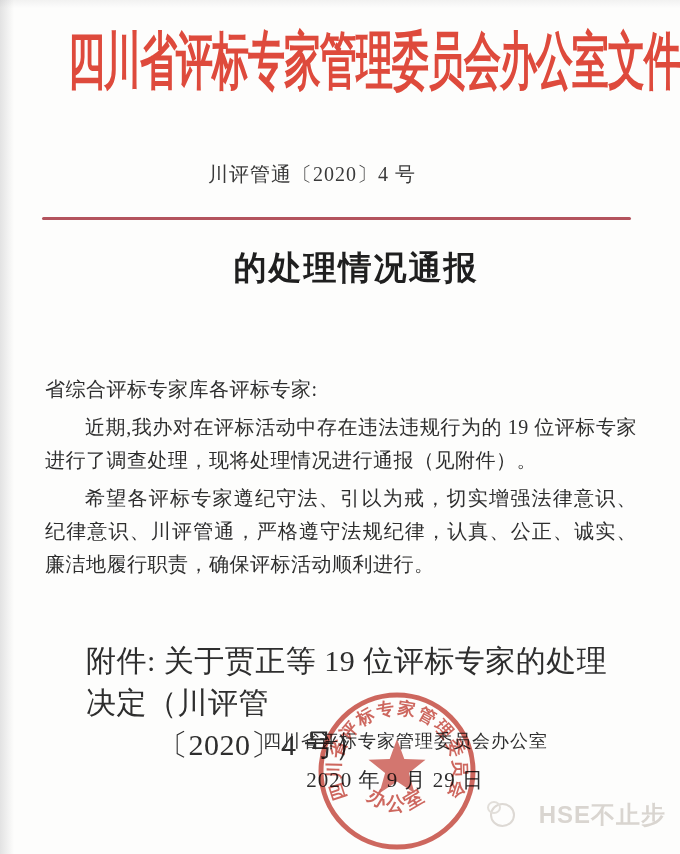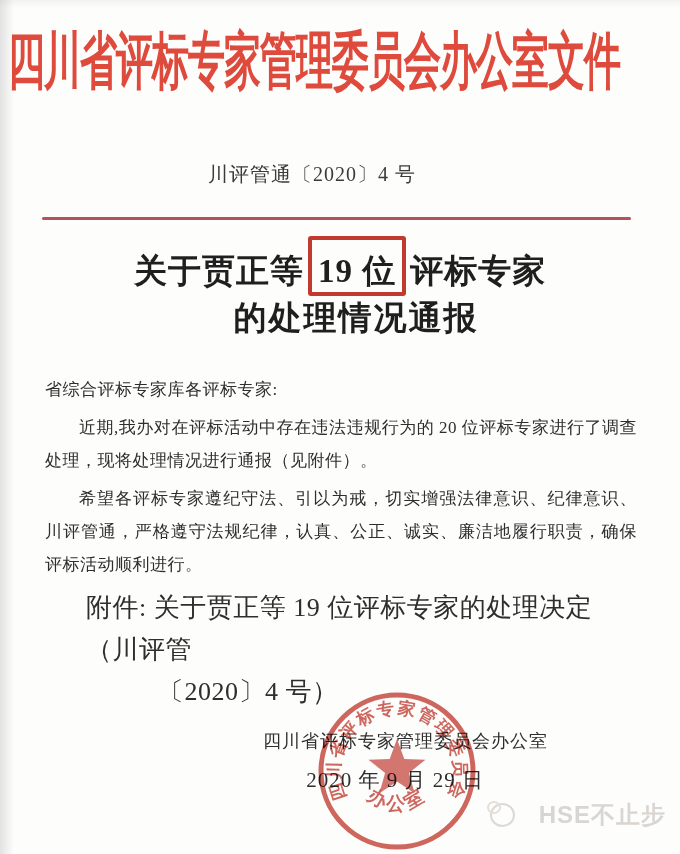--- a/index.html
+++ b/index.html
@@ -13,21 +13,21 @@
     position:absolute;left:0;top:0;bottom:0;width:14px;
     background:linear-gradient(to right, rgba(120,120,125,.20), rgba(120,120,125,0));
     pointer-events:none;
   }
   .scan-edge-top{
     position:absolute;left:0;top:0;right:0;height:8px;
     background:linear-gradient(to bottom, rgba(140,140,145,.10), rgba(140,140,145,0));
     pointer-events:none;
   }
   
-  .header{position:absolute;top:20px;left:8px;right:0;text-align:left;}
+  .header{position:absolute;top:20px;left:8px;right:0;text-align:right;}
   .header .stretch{
     display:inline-block;
     font-size:37px;font-weight:bold;letter-spacing:-1px;
     color:#de4a3c;
     transform:scaleY(1.68);transform-origin:top center;
     white-space:nowrap;
   }
   .doc-number{
     position:absolute;top:161px;left:0;right:0;text-align:center;
     font-size:20px;letter-spacing:1px;color:#3a3a3a;
@@ -42,28 +42,28 @@
     font-weight:bold;color:#1f1f1f;margin:0;}
   .title .t-line1{display:block;font-size:33px;line-height:50px;letter-spacing:1px;white-space:nowrap;}
   .title .t-line2{display:block;font-size:33px;line-height:44px;letter-spacing:2px;padding-left:32px;}
   .title .boxed{
     border:4px solid #c23a2f;border-radius:3px;
     padding:13px 6px 3px 6px;margin:0 4px;
   }
   
   .body-text{
     position:absolute;top:368px;left:45px;width:592px;
-    font-size:17px;line-height:33px;letter-spacing:.5px;
+    font-size:20px;line-height:33px;letter-spacing:.5px;
     text-align:justify;color:#2e2e2e;
   }
   .body-text p{margin:5px 0 0 0;}
   .body-text p.indent{text-indent:2em;}
   .attachment{
-    position:absolute;top:587px;left:86px;width:548px;
-    font-size:26px;line-height:42px;letter-spacing:.5px;color:#2e2e2e;
+    position:absolute;top:640px;left:86px;width:548px;
+    font-size:30px;line-height:42px;letter-spacing:.5px;color:#2e2e2e;
   }
   .attachment .attach-l2{margin-left:72px;}
   .signature{
     position:absolute;top:729px;right:132px;
     font-size:18px;letter-spacing:1px;color:#2e2e2e;white-space:nowrap;
   }
   .sign-date{
     position:absolute;top:766px;right:196px;
     font-size:21px;letter-spacing:1px;color:#2e2e2e;white-space:nowrap;
   }
@@ -98,27 +98,26 @@
 
   <div class="header">
     <span class="stretch">四川省评标专家管理委员会办公室文件</span>
   </div>
 
   <div class="doc-number">川评管通〔2020〕4 号</div>
 
   <div class="red-line"></div>
 
   <h1 class="title">
-    <span class="t-line1"><span>关于贾正等</span><span class="boxed">19 位</span><span>评标专家</span></span>
     <span class="t-line2">的处理情况通报</span>
   </h1>
 
   <div class="body-text">
     <p class="salutation">省综合评标专家库各评标专家:</p>
-    <p class="indent">近期,我办对在评标活动中存在违法违规行为的 20 位评标专家进行了调查处理，现将处理情况进行通报（见附件）。</p>
+    <p class="indent">近期,我办对在评标活动中存在违法违规行为的 19 位评标专家进行了调查处理，现将处理情况进行通报（见附件）。</p>
     <p class="indent">希望各评标专家遵纪守法、引以为戒，切实增强法律意识、纪律意识、川评管通，严格遵守法规纪律，认真、公正、诚实、廉洁地履行职责，确保评标活动顺利进行。</p>
   </div>
 
   <div class="attachment">
     <div>附件: 关于贾正等 19 位评标专家的处理决定（川评管</div>
     <div class="attach-l2">〔2020〕4 号）</div>
   </div>
 
   <div class="signature">四川省评标专家管理委员会办公室</div>
   <div class="sign-date">2020 年 9 月 29 日</div>

